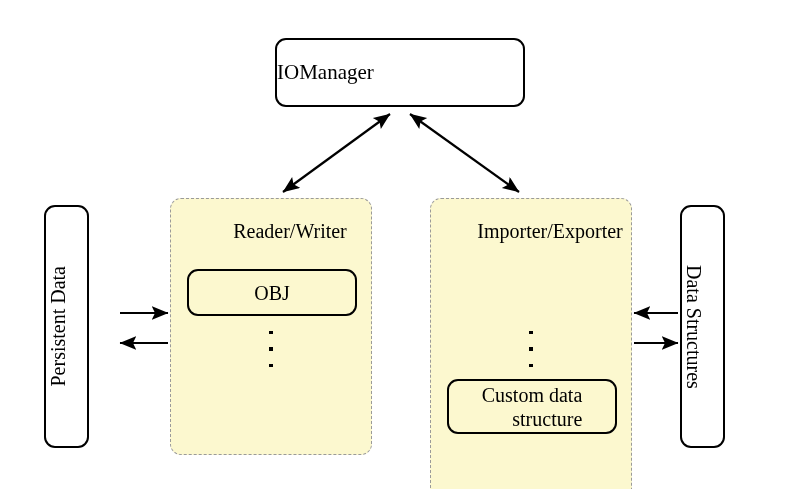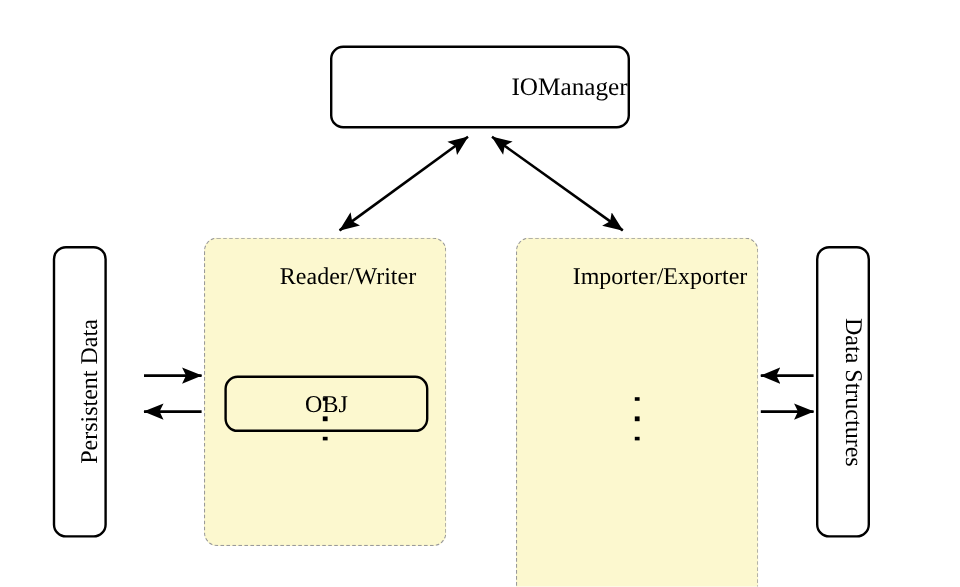--- a/index.html
+++ b/index.html
@@ -15,21 +15,21 @@
     width: 800px;
     height: 489px;
     background: #ffffff;
     overflow: hidden;
   }
   .node {
     position: absolute;
     box-sizing: border-box;
     display: flex;
     align-items: center;
-    justify-content: flex-end;
+    justify-content: flex-start;
     text-align: center;
     color: #000000;
     line-height: 1.22;
   }
 
   
   #io-manager {
     left: 275px;
     top: 38px;
     width: 250px;
@@ -108,21 +108,20 @@
     background: #fcf8cf;
     border: 2.6px solid #000000;
     border-radius: 11px;
     display: flex;
     align-items: center;
     justify-content: center;
     text-align: right;
     font-size: 20px;
     color: #000000;
     line-height: 1.2;
-    margin-top: 44px;
   }
   .inner-top {
     left: 16px;
     top: 70px;
     width: 170px;
     height: 47px;
   }
   .inner-bottom {
     left: 16px;
     top: 180px;
@@ -219,15 +218,21 @@
   <div class="group-box" id="group-importer-exporter">
     <div class="group-title">Importer/Exporter</div>
 
 
     <div class="vdots">
       <i></i>
       <i></i>
       <i></i>
     </div>
 
+    <div class="inner-box inner-bottom">
+      <span>
+        <span>Custom data</span><br>
+        <span>structure</span>
+      </span>
+    </div>
   </div>
 
 </div>
 
 </body></html>

